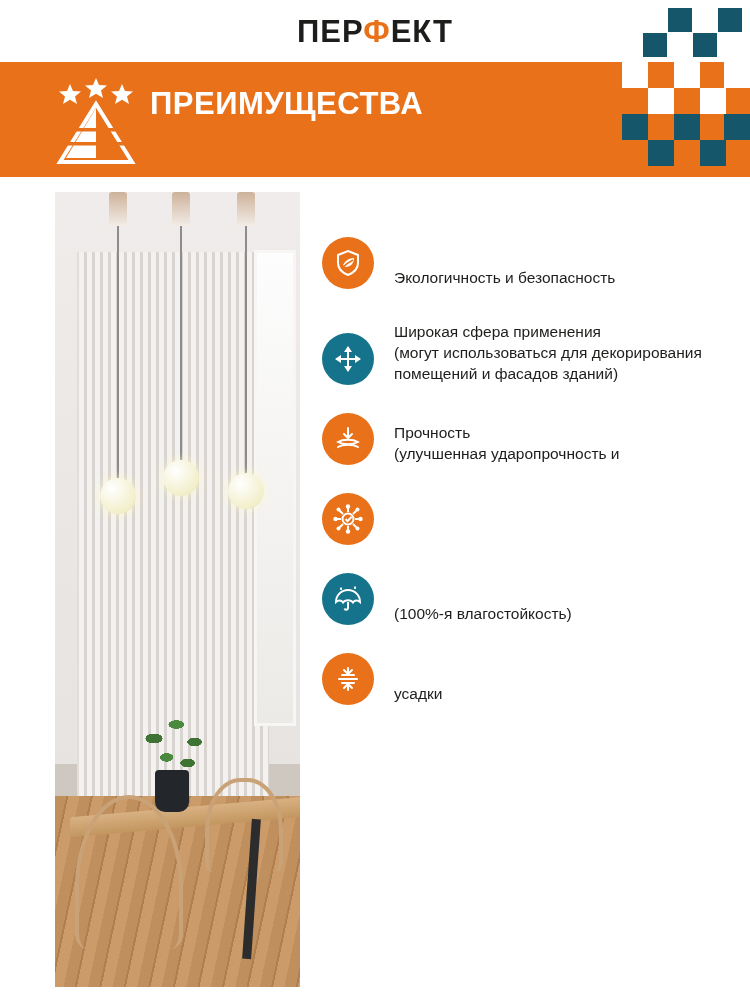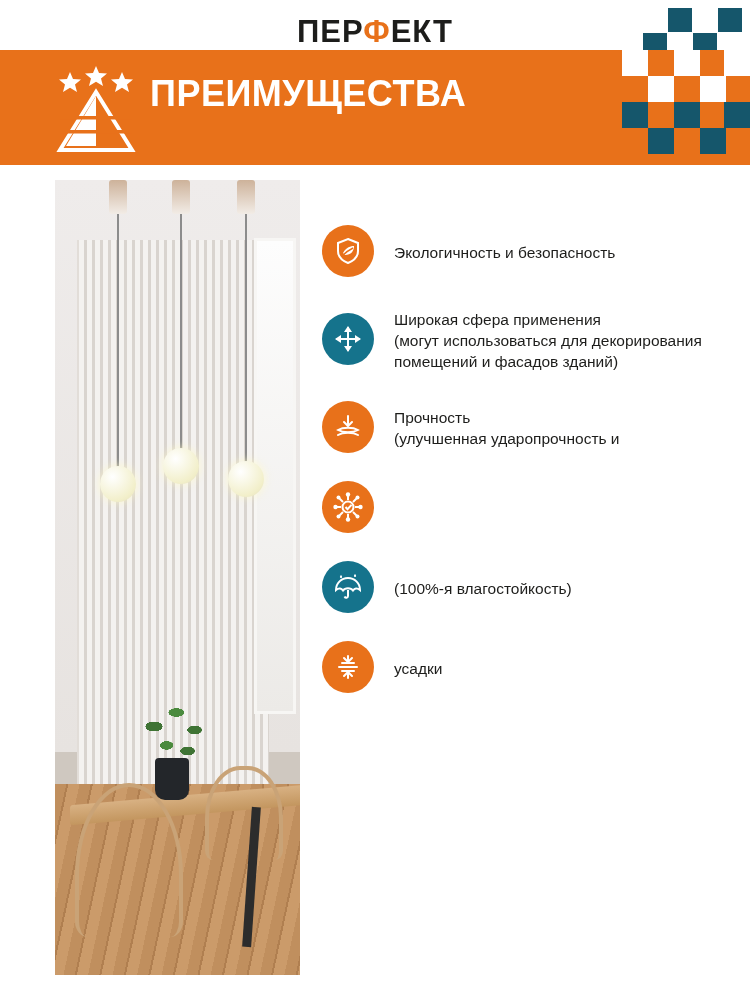--- a/index.html
+++ b/index.html
@@ -11,21 +11,21 @@
     height: 1000px;
     background: #ffffff;
     font-family: "Liberation Sans", sans-serif;
     overflow: hidden;
     position: relative;
   }
 
   
   .topbar {
     position: relative;
-    height: 50px;
+    height: 62px;
     background: #ffffff;
   }
   .brand {
     position: absolute;
     left: 0;
     right: 0;
     top: 16px;
     text-align: center;
     font-size: 31px;
     font-weight: bold;
@@ -54,21 +54,21 @@
   .headband {
     position: relative;
     height: 115px;
     background: #e8711a;
     overflow: hidden;
   }
   .headband-title {
     position: absolute;
     left: 150px;
     top: 26px;
-    font-size: 36px;
+    font-size: 31px;
     font-weight: bold;
     color: #ffffff;
     letter-spacing: 0.5px;
     line-height: 1;
   }
   .logo-mark {
     position: absolute;
     left: 46px;
     top: 16px;
     width: 100px;
@@ -176,21 +176,21 @@
 
   
   .features {
     position: absolute;
     left: 322px;
     top: 60px;
     width: 400px;
   }
   .feature {
     display: flex;
-    align-items: center;
+    align-items: flex-end;
     margin-bottom: 28px;
   }
   .f-icon {
     flex: 0 0 auto;
     width: 52px;
     height: 52px;
     border-radius: 50%;
     margin-right: 20px;
     display: flex;
     align-items: center;

